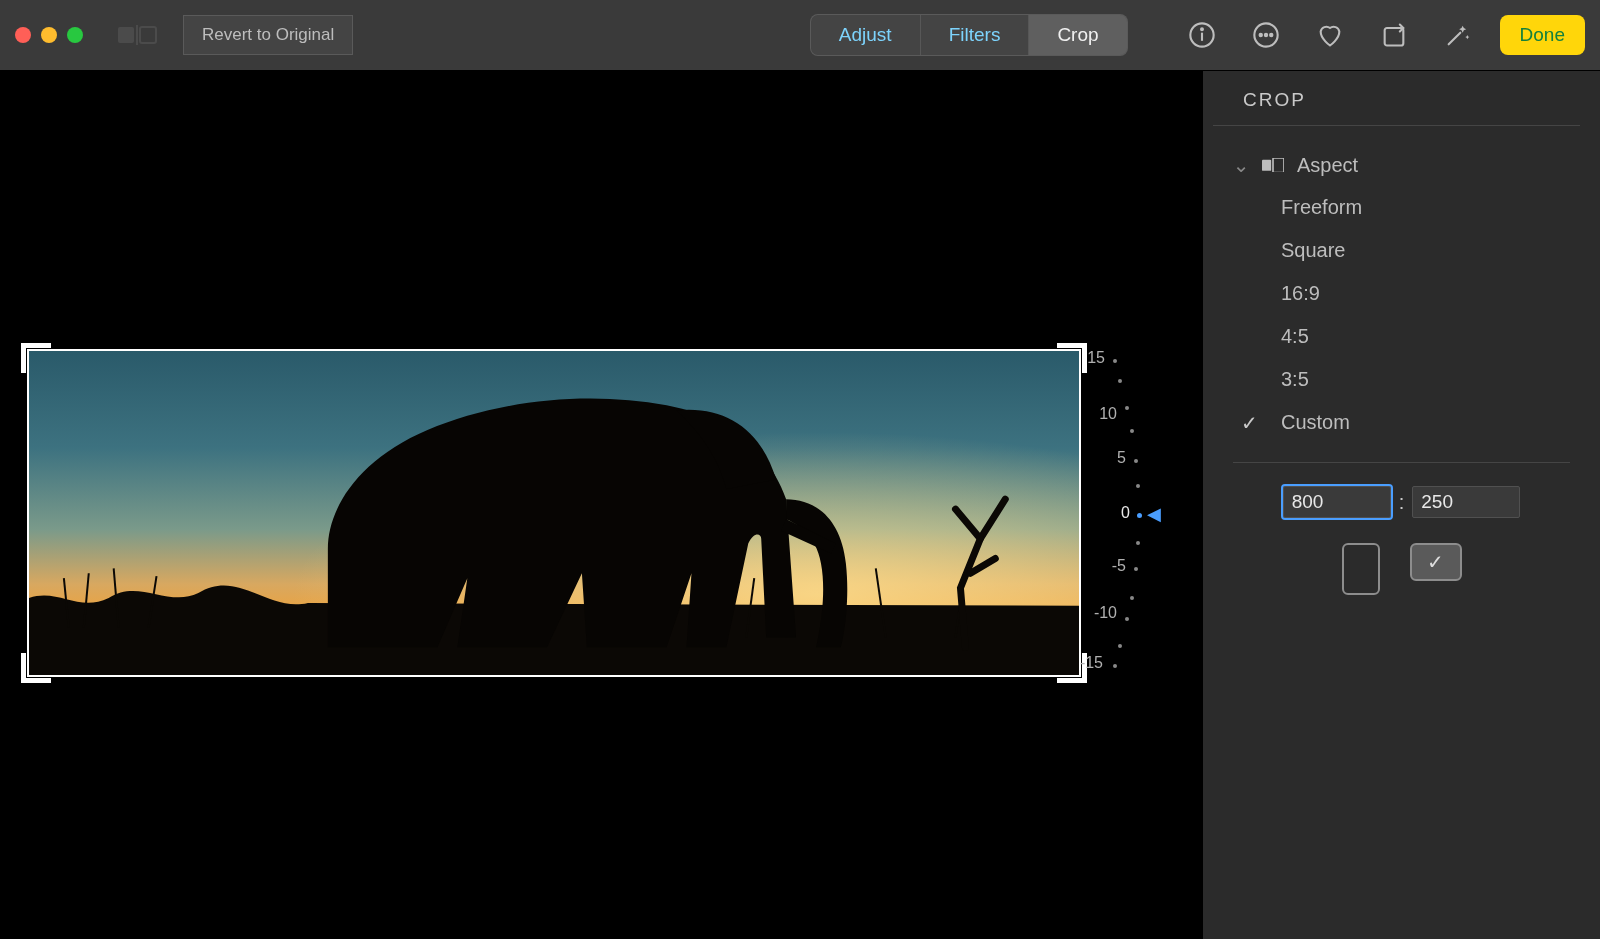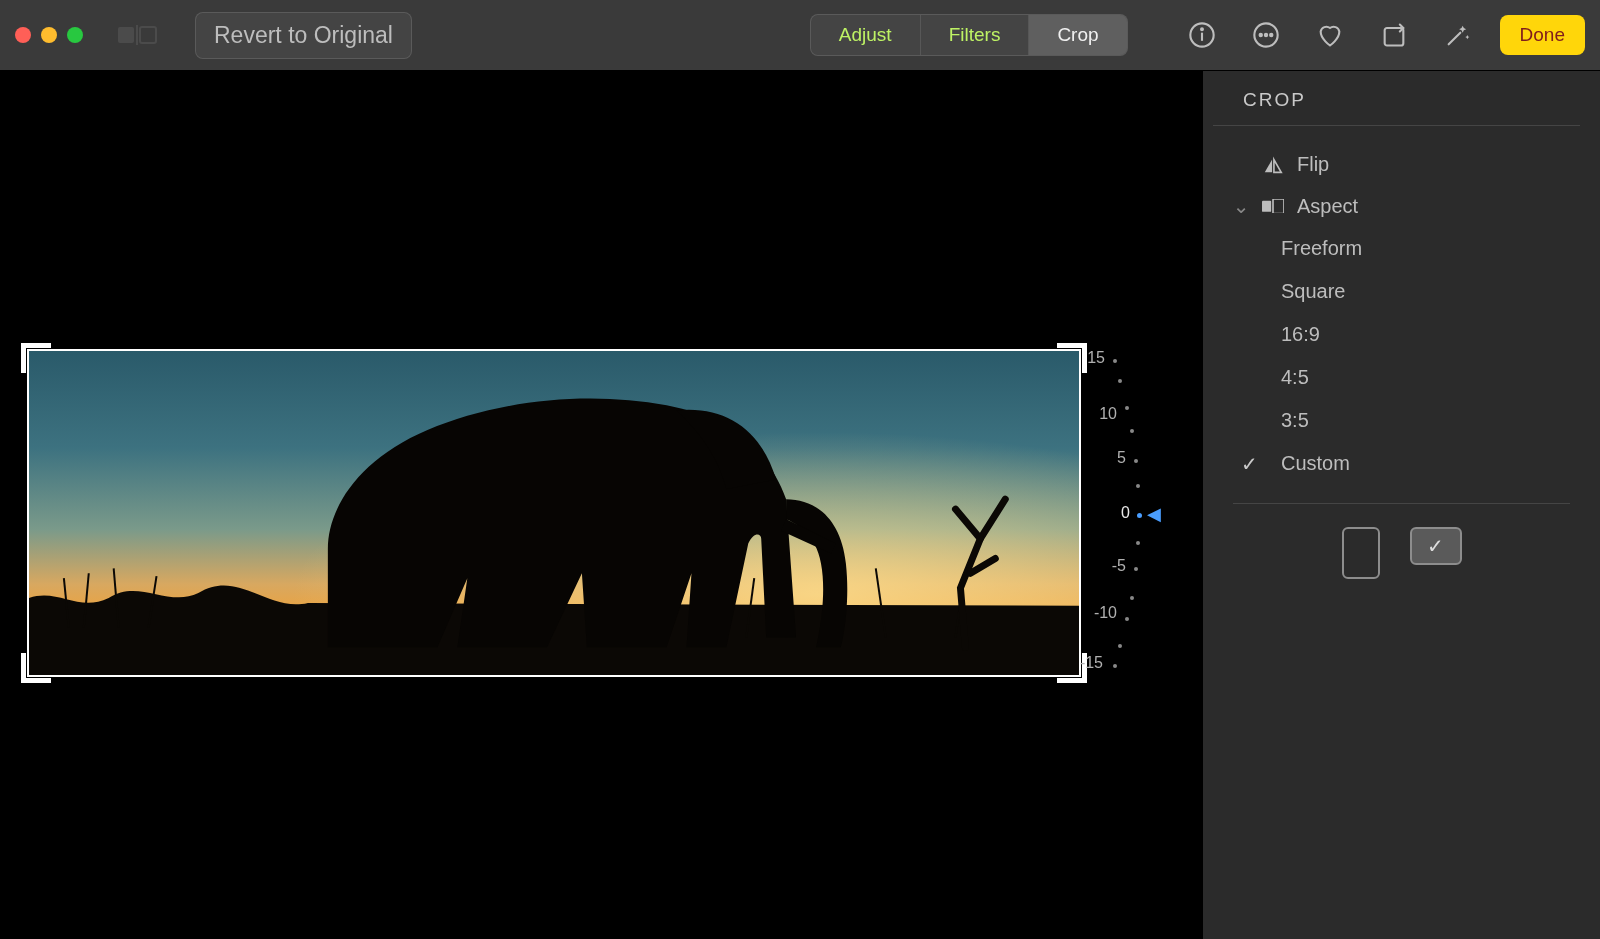--- a/index.html
+++ b/index.html
@@ -48,38 +48,37 @@
       align-items: center;
       margin-right: 15px;
       opacity: 0.35;
     }
 
     .revert-btn {
       background: rgba(255,255,255,0.05);
       border: 1px solid rgba(255,255,255,0.12);
       color: #bdbdbd;
       padding: 9px 18px;
-      border-radius: 8px;
-      font-size: 23px;
-      cursor: pointer;
-      margin-left: 12px;
+      border-radius: 0;
+      font-size: 17px;
+      cursor: pointer;
     }
 
     .spacer { flex: 1; }
 
     .segmented {
       display: flex;
       background: rgba(255,255,255,0.05);
       border: 1px solid rgba(255,255,255,0.12);
       border-radius: 8px;
       overflow: hidden;
     }
     .segmented .seg {
       padding: 9px 28px;
-      color: #bef264;
+      color: #7dd3fc;
       font-size: 19px;
       cursor: pointer;
       border-right: 1px solid rgba(255,255,255,0.1);
     }
     .segmented .seg:last-child { border-right: none; }
     .segmented .seg.active {
       background: rgba(255,255,255,0.15);
       color: #f0f0f0;
     }
 
@@ -97,21 +96,21 @@
       display: flex;
       align-items: center;
       justify-content: center;
       color: #bdbdbd;
       cursor: pointer;
     }
     .icon-btn svg { width: 100%; height: 100%; }
 
     .done-btn {
       background: #ffd60a;
-      color: #7f1d1d;
+      color: #15803d;
       padding: 9px 20px;
       border-radius: 8px;
       font-size: 19px;
       font-weight: 500;
       cursor: pointer;
       border: none;
     }
 
     
     .content {
@@ -444,30 +443,20 @@
       <div class="dial-dot" style="top:295px; left:33px;"></div>
       <div class="dial-dot" style="top:315px; left:28px;"></div>
 
       <span class="dial-marker" style="top:154px; left:62px;">◀</span>
     </div>
   </div>
 
   <div class="sidebar">
     <div class="sidebar-title">CROP</div>
 
-    <div class="side-row">
-      <span class="chev"></span>
-      <span class="row-icon">
-        <svg viewBox="0 0 24 24" fill="#bdbdbd">
-            <path d="M3 20 L11 20 L11 6 Z"></path>
-            <path d="M13 20 L21 20 L13 6 Z" fill="none" stroke="#bdbdbd" stroke-width="1.8"></path>
-          </svg>
-      </span>
-      <span>Flip</span>
-    </div>
 
     <div class="side-row">
       <span class="chev">⌄</span>
       <span class="row-icon">
         <svg viewBox="0 0 24 16">
             <rect x="0" y="2" width="10" height="12" rx="1" fill="#bdbdbd"></rect>
             <rect x="12" y="0" width="12" height="16" rx="1" fill="none" stroke="#bdbdbd" stroke-width="1.8"></rect>
           </svg>
       </span>
       <span>Aspect</span>
@@ -477,20 +466,25 @@
       <div class="aspect-item">Freeform</div>
       <div class="aspect-item">Square</div>
       <div class="aspect-item">16:9</div>
       <div class="aspect-item">4:5</div>
       <div class="aspect-item">3:5</div>
       <div class="aspect-item checked">Custom</div>
     </div>
 
     <div class="sep"></div>
 
+    <div class="custom-inputs">
+      <input class="active" value="800" style="">
+      <span class="colon">:</span>
+      <input value="250" style="">
+    </div>
 
     <div class="orientation">
       <div class="orient-btn orient-portrait"></div>
       <div class="orient-btn orient-landscape">
         <span>✓</span>
       </div>
     </div>
   </div>
 </div>
 

